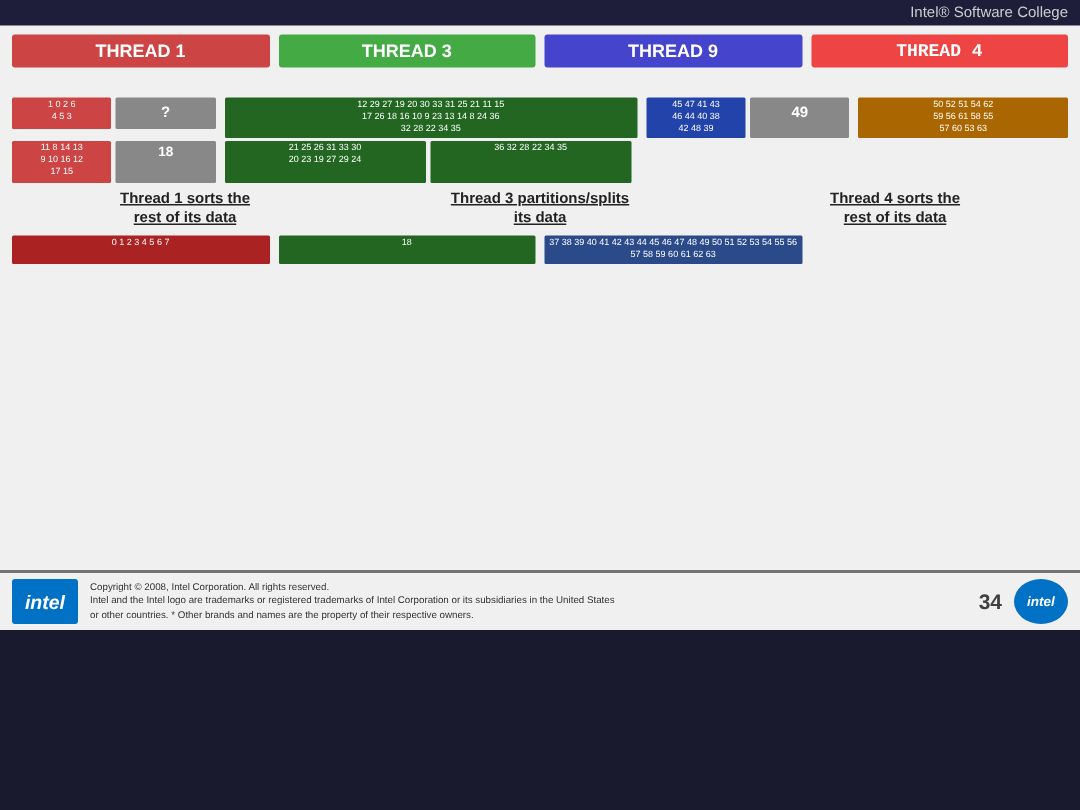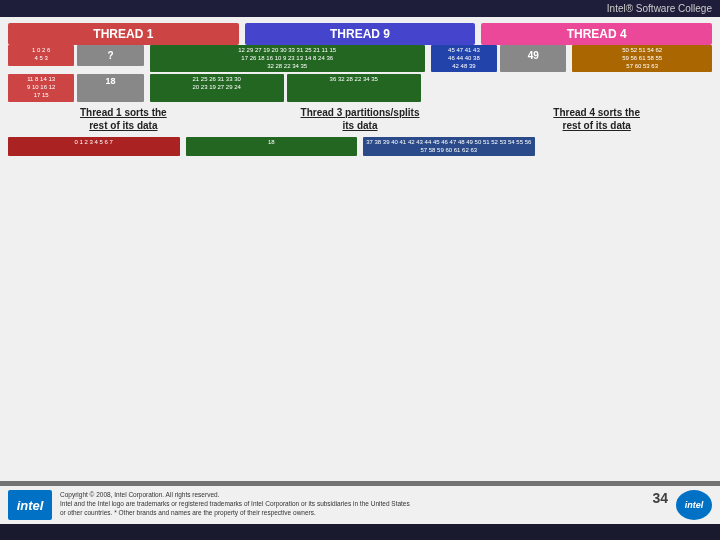--- a/index.html
+++ b/index.html
@@ -6,21 +6,21 @@
     body {
       font-family: Arial, sans-serif;
       background: #1a1a2e;
       width: 720px;
       height: 540px;
       overflow: hidden;
       position: relative;
     }
     .page {
       width: 720px;
-      height: 524px;
+      height: 420px;
       background: #1e1e3a;
       position: relative;
       display: flex;
       flex-direction: column;
     }
     .top-bar {
       background: #1e1e3a;
       color: #ccc;
       font-size: 10px;
       text-align: right;
@@ -39,35 +39,35 @@
       flex: 1;
       background: #f0f0f0;
       display: flex;
       flex-direction: column;
       padding: 6px 8px 4px 8px;
       overflow: hidden;
     }
     .threads-header {
       display: flex;
       gap: 6px;
-      margin-bottom: 0;
+      margin-bottom: 20px;
     }
     .thread-header {
       flex: 1;
       text-align: center;
       font-weight: bold;
       font-size: 12px;
       padding: 4px 2px;
       color: white;
       border-radius: 2px;
     }
     .th1 { background: #cc4444; }
     .th2 { background: #4444cc; }
     .th3 { background: #44aa44; }
-    .th4 { background: #ec4899; }
+    .th4 { background: #ef4444; font-family: Liberation Mono, monospace; }
 
     .data-row {
       display: flex;
       gap: 6px;
       margin-bottom: 3px;
     }
     .data-cell {
       flex: 1;
       background: #2a4a8a;
       color: white;
@@ -152,23 +152,24 @@
       text-align: center;
       border-radius: 1px;
       line-height: 1.3;
     }
     .bottom-cell.red { background: #aa2222; }
     .bottom-cell.green { background: #226622; }
     .bottom-cell.empty { background: transparent; }
 
     .footer-bar {
       background: #f0f0f0;
-      border-top: 5px solid #737373;
+      border-top: 2px solid #737373;
       padding: 4px 8px;
       display: flex;
+      align-items: center;
       gap: 8px;
       flex-shrink: 0;
     }
     .intel-logo-box {
       width: 44px;
       height: 30px;
       background: #0071c5;
       display: flex;
       align-items: center;
       justify-content: center;
@@ -211,20 +212,21 @@
 
   <div class="top-bar">
     <span>Intel® Software College</span>
   </div>
 
 
   <div class="main-content">
 
     <div class="threads-header">
       <div class="thread-header th1">THREAD 1</div>
+      <div class="thread-header th3">THREAD 3</div>
       <div class="thread-header th2">THREAD 9</div>
       <div class="thread-header th4">THREAD 4</div>
     </div>
 
 
     <div class="arrows-row">
 
       <div style="flex:1; display:flex; gap:3px;">
         <div class="sub-cell">1 0 2 6<br>4 5 3</div>
         <div class="sub-cell pivot">?</div>

